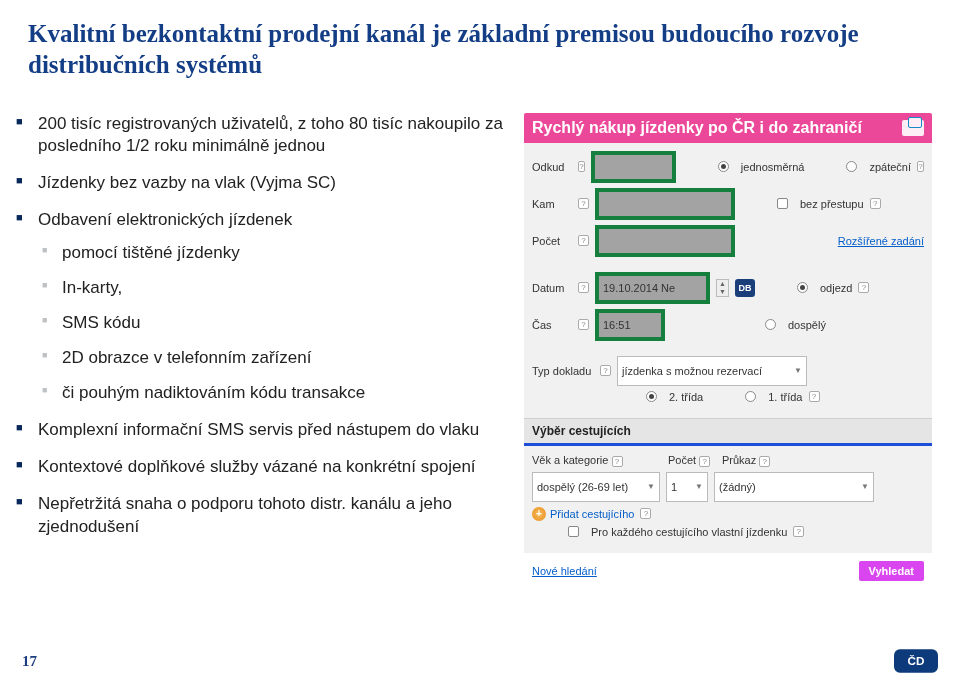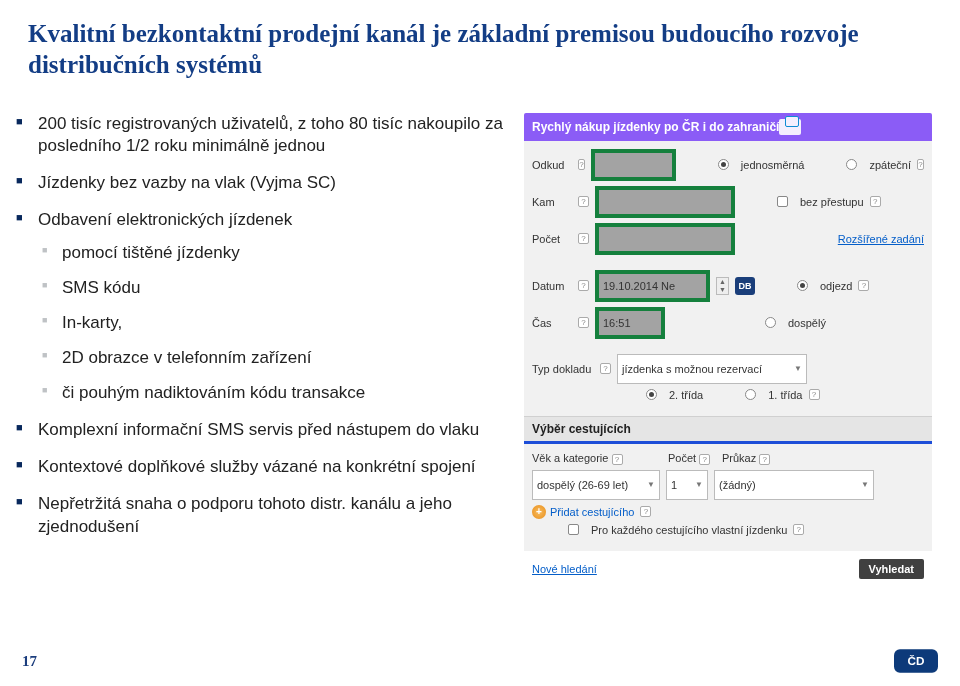--- a/index.html
+++ b/index.html
@@ -59,28 +59,28 @@
     color: #bfc2c5;
   }
 
   
   .form-panel {
     width: 408px;
     font-size: 11px;
     color: #333;
   }
   .panel-head {
-    background: #8b5cf6;
+    background: #ec4899;
     color: #fff;
     font-weight: bold;
-    font-size: 12px;
+    font-size: 16px;
     padding: 6px 8px;
     border-radius: 2px 2px 0 0;
     display: flex;
-    justify-content: flex-start;
+    justify-content: space-between;
     align-items: center;
   }
   .panel-head .tickets-icon {
     width: 22px; height: 16px; background:#fff; opacity:.9; border-radius:2px;
     position: relative;
   }
   .panel-head .tickets-icon::after{
     content:""; position:absolute; border:1px solid #0192d1; width:12px; height:9px; top:-3px; left:6px; background:#fff; border-radius:2px;
   }
   .panel-body {
@@ -119,21 +119,21 @@
   }
   .select .caret{ font-size:8px; color:#777; }
   .add-person{ display:inline-flex; align-items:center; gap:4px; color:#045ec9; }
   .add-person .ico{
     width:14px;height:14px;border-radius:50%;background:radial-gradient(#f7bb5e,#e98f1b); display:inline-flex; align-items:center; justify-content:center; color:#fff; font-size:10px; font-weight:bold;
   }
   .footer-row{
     display:flex; justify-content:space-between; align-items:center; padding:8px 8px 0 8px; background:#fff;
   }
   .btn-primary{
-    background:#404040; color:#fff; border:none; padding:4px 10px; border-radius:2px; font-size:11px; font-weight:bold;
+    background:#d946ef; color:#fff; border:none; padding:4px 10px; border-radius:2px; font-size:11px; font-weight:bold;
   }
 
   
   .page-num {
     position:absolute; left:22px; bottom:16px; color:#1b3d7d; font-weight:bold; font-family: Georgia, serif; font-size:15px;
   }
   .cd-logo{
     position:absolute; right:22px; bottom:10px; width:44px; height:30px;
   }
 </style>
@@ -144,22 +144,22 @@
 
 <div class="content">
   <div class="left-col">
     <ul class="bullets">
       <li>200 tisíc registrovaných uživatelů, z toho 80 tisíc nakoupilo za posledního 1/2 roku minimálně jednou</li>
       <li>Jízdenky bez vazby na vlak (Vyjma SC)</li>
       <li>
         <span>Odbavení elektronických jízdenek</span>
         <ul class="subbullets">
           <li>pomocí tištěné jízdenky</li>
+          <li>In-karty,</li>
           <li>SMS kódu</li>
-          <li>In-karty,</li>
           <li>2D obrazce v telefonním zařízení</li>
           <li>či pouhým nadiktováním kódu transakce</li>
         </ul>
       </li>
       <li>Komplexní informační SMS servis před nástupem do vlaku</li>
       <li>Kontextové doplňkové služby vázané na konkrétní spojení</li>
       <li>Nepřetržitá snaha o podporu tohoto distr. kanálu a jeho zjednodušení</li>
     </ul>
   </div>
 

